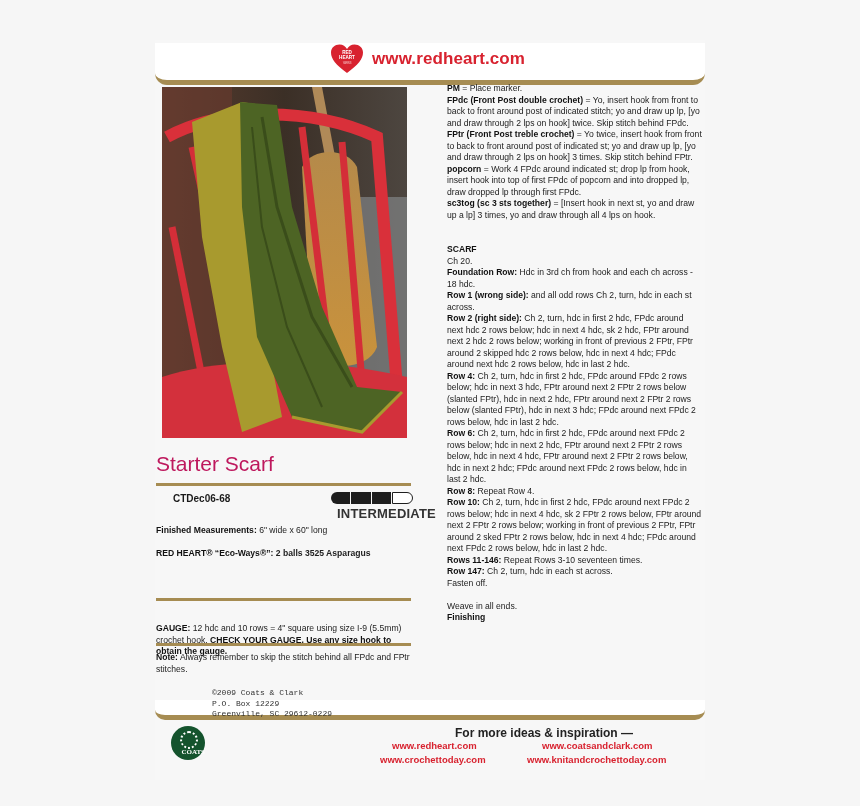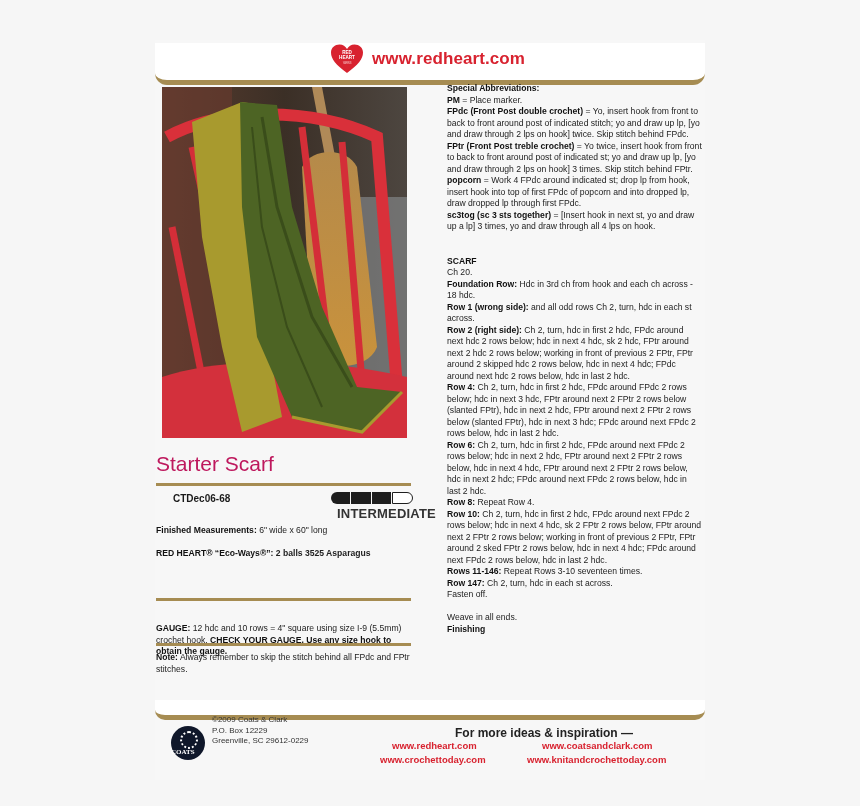--- a/index.html
+++ b/index.html
@@ -35,25 +35,25 @@
   
   .rcol { position:absolute; left:292px; top:43px; width:255px; font-size:8.6px; line-height:11.5px; color:#222; }
   .rcol p { margin:0; }
   .rcol .sp { height:23px; }
   .rcol .sp2 { height:11.5px; }
   .rcol b { color:#111; }
 
   
   .ftr-band { position:absolute; left:0; top:660px; width:550px; height:20px; background:#fff;
               border-bottom:5px solid #a68c52; border-radius:0 0 10px 10px; box-sizing:border-box; }
-  .coats { position:absolute; left:16px; top:686px; width:34px; height:34px; border-radius:50%; background:#0f172a; color:#fff;
-           font-family:"Liberation Serif", serif; font-size:7px; font-weight:bold; text-align:left; }
+  .coats { position:absolute; left:16px; top:686px; width:34px; height:34px; border-radius:50%; background:#14532d; color:#fff;
+           font-family:"Liberation Serif", serif; font-size:7px; font-weight:bold; text-align:right; }
   .coats .ring { position:absolute; left:9px; top:5px; width:14px; height:14px; border:2px dotted #fff; border-radius:50%; }
   .coats .lbl { position:absolute; left:0; width:34px; top:22px; }
-  .addr { position:absolute; left:57px; top:675px; font-size:8px; line-height:10.5px; color:#333; }
+  .addr { position:absolute; left:57px; top:648px; font-size:8px; line-height:10.5px; color:#333;font-family:Liberation Mono, monospace; }
   .more { position:absolute; left:300px; top:686px; font-size:12px; font-weight:bold; color:#222; }
   .flink { position:absolute; font-size:9.5px; font-weight:bold; color:#d8222f; }
 </style>
 </head>
 <body>
 
 <div class="page">
 
   <div class="hdr">
     <svg class="hdr-logo" viewBox="0 0 34 32">
@@ -124,21 +124,20 @@
   <div class="rule" style="top:558px;"></div>
   <div class="ltxt" style="top:583px;">
     <b>GAUGE:</b><span> 12 hdc and 10 rows = 4" square using size I-9 (5.5mm) crochet hook. </span><b>CHECK YOUR GAUGE. Use any size hook to obtain the gauge.</b>
   </div>
   <div class="rule" style="top:603px;"></div>
   <div class="ltxt" style="top:612px;">
     <b>Note:</b><span> Always remember to skip the stitch behind all FPdc and FPtr stitches.</span>
   </div>
 
   <div class="rcol">
-    <p><b>Special Abbreviations:</b></p>
     <p><b>PM</b><span> = Place marker.</span></p>
     <p><b>FPdc (Front Post double crochet)</b><span> = Yo, insert hook from front to back to front around post of indicated stitch; yo and draw up lp, [yo and draw through 2 lps on hook] twice. Skip stitch behind FPdc.</span></p>
     <p><b>FPtr (Front Post treble crochet)</b><span> = Yo twice, insert hook from front to back to front around post of indicated st; yo and draw up lp, [yo and draw through 2 lps on hook] 3 times. Skip stitch behind FPtr.</span></p>
     <p><b>popcorn</b><span> = Work 4 FPdc around indicated st; drop lp from hook, insert hook into top of first FPdc of popcorn and into dropped lp, draw dropped lp through first FPdc.</span></p>
     <p><b>sc3tog (sc 3 sts together)</b><span> = [Insert hook in next st, yo and draw up a lp] 3 times, yo and draw through all 4 lps on hook.</span></p>
 
     <div class="sp"></div>
 
     <p><b>SCARF</b></p>
     <p>Ch 20.</p>

